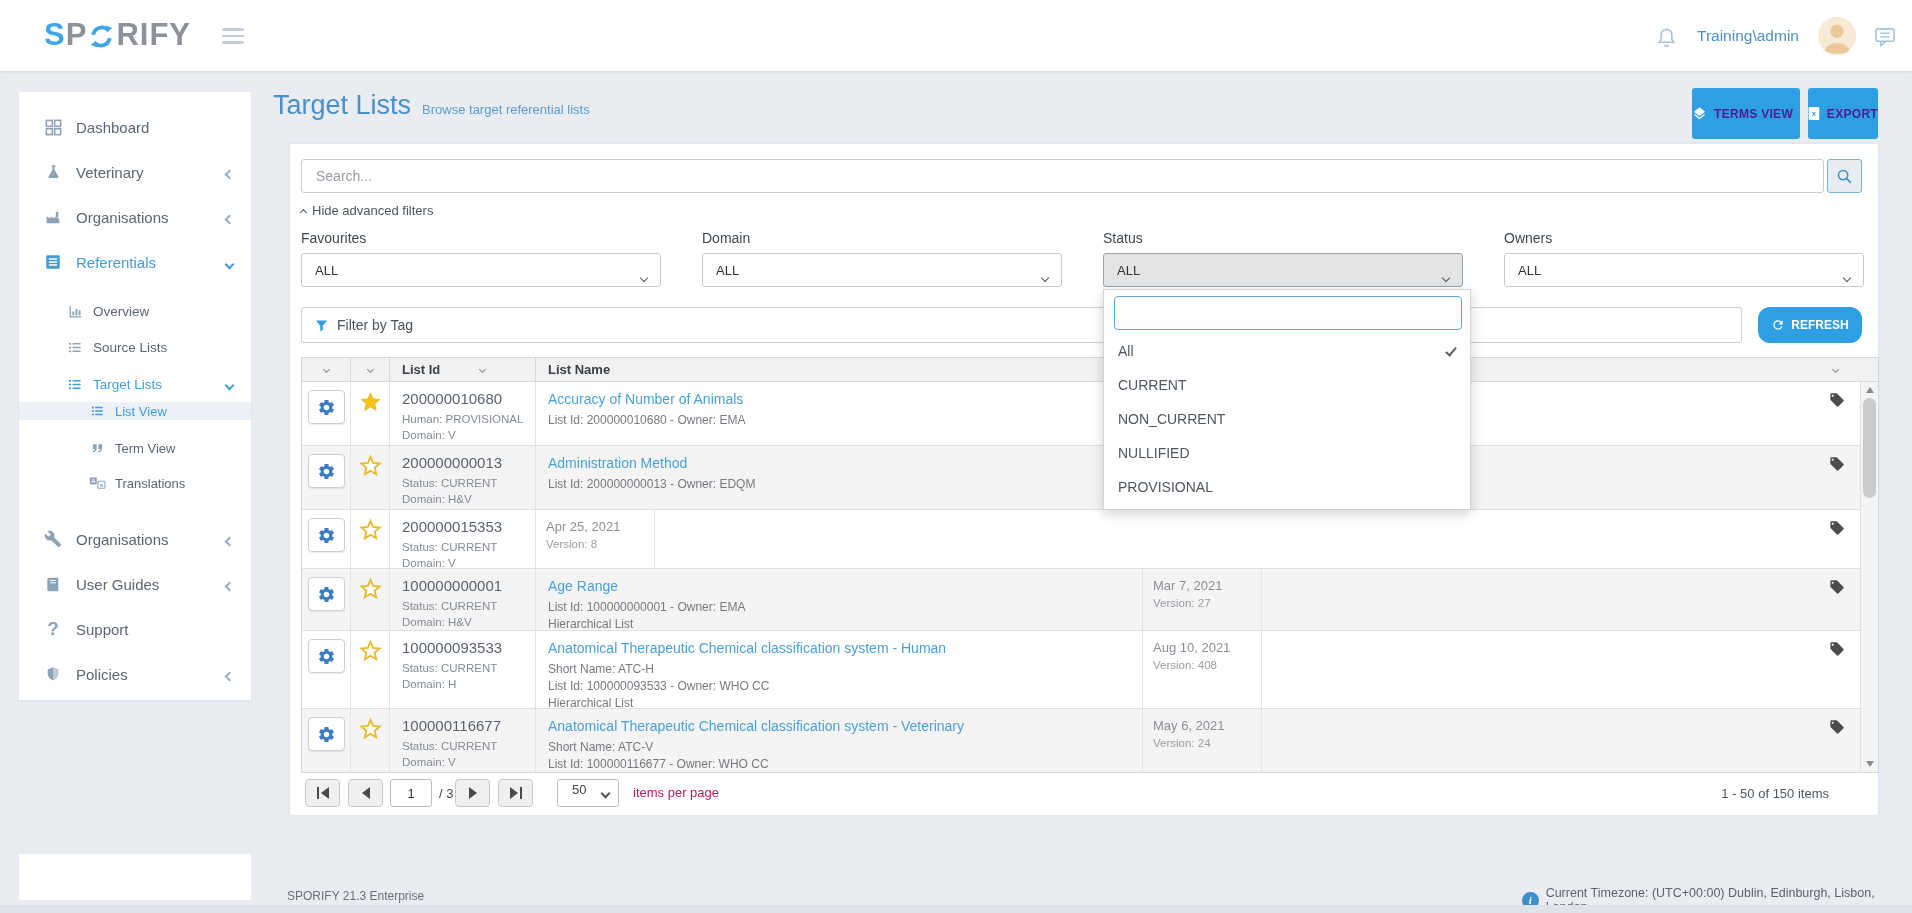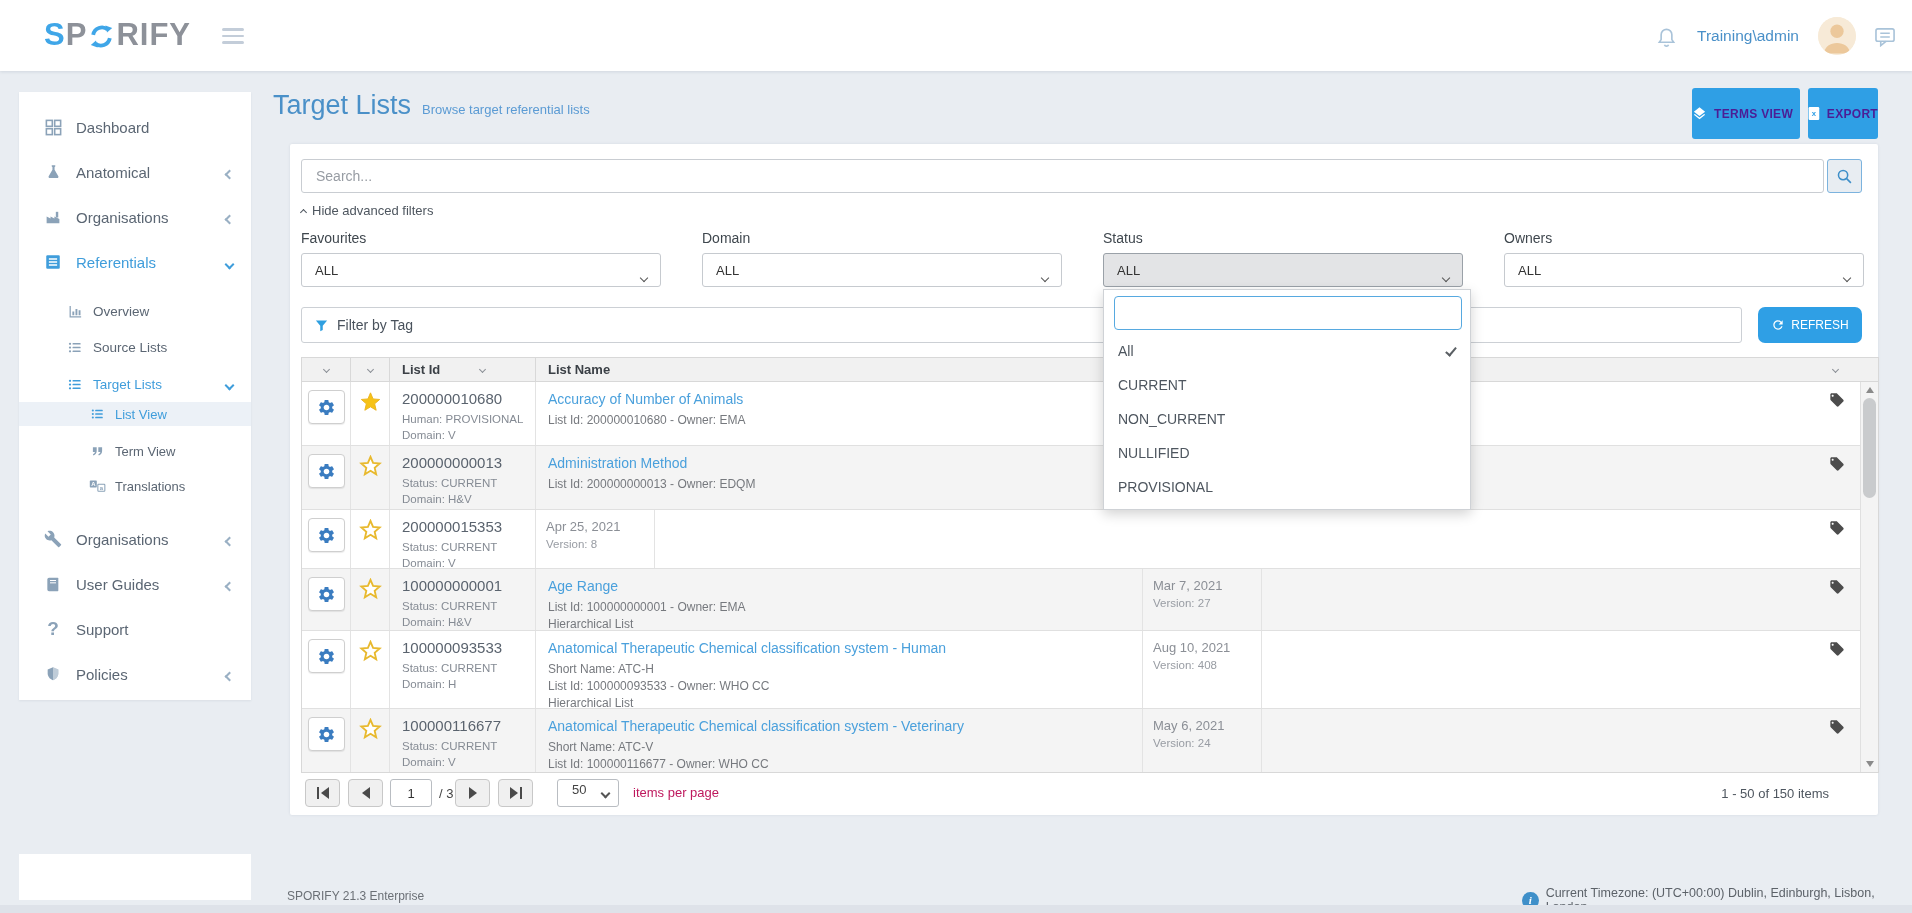--- a/index.html
+++ b/index.html
@@ -25,21 +25,21 @@
   .bell{left:1655px;top:26px}
   .username{left:1697px;top:0;height:71px;line-height:71px;font-size:15.5px;color:#4a90c8;cursor:pointer}
   .avatar{left:1818px;top:17px;width:38px;height:38px;border-radius:50%;overflow:hidden;background:#f8ecd9;cursor:pointer}
   .chaticon{left:1874px;top:27px}
 
   
   .sidebar{left:19px;top:92px;width:232px;height:608px;background:#fff;box-shadow:0 1px 2px rgba(40,60,90,.08)}
   .nav-item{position:absolute;left:0;width:232px;display:flex;align-items:center;cursor:pointer}
   .nav-main{height:44px;padding-left:22px;font-size:15px;color:#5b6673}
   .nav-sub{height:34px;padding-left:46px;font-size:13.5px;color:#5b6673}
-  .nav-sub2{height:24px;padding-left:68px;font-size:13px;color:#5b6673}
+  .nav-sub2{height:18px;padding-left:68px;font-size:13px;color:#5b6673}
   .nav-item .nicon{display:inline-flex;width:24px;justify-content:center;margin-right:11px;color:#8ba2b8}
   .nav-sub .nicon,.nav-sub2 .nicon{width:20px;margin-right:8px}
   .nav-item.active{color:#3f9ddb}
   .nav-item.active .nicon{color:#3f9ddb}
   .nav-item .endchev{position:absolute;right:18px}
   .nav-item.hl{background:#ecf1f7}
 
   
   .pageheader{left:273px;top:90px;display:flex;align-items:baseline;gap:11px}
   .pagetitle{font-size:27px;color:#4a90c8;font-weight:400}
@@ -57,21 +57,21 @@
   .hide-filters .chev.up{width:5px;height:5px;border-width:1.8px;border-color:#4e565f;margin-top:3px}
   .flabel{position:absolute;top:86px;font-size:14px;color:#3f474e}
   .fselect{position:absolute;top:109px;width:360px;height:34px;background:#fff;border:1px solid #c6cacf;border-radius:3px;display:flex;align-items:center;cursor:pointer}
   .fselect .val{font-size:13px;color:#333;padding-left:13px}
   .fselect .endchev{position:absolute;right:13px;top:13px}
   .fselect .endchev .chev{border-color:#555;width:6px;height:6px;border-width:1.8px}
   .fselect.open{background:#e3e4e6;border-color:#9aa1a8}
 
   .tag-input{left:11px;top:163px;width:1441px;height:36px;border:1px solid #ccd0d5;border-radius:3px;display:flex;align-items:center;gap:8px;padding-left:12px;cursor:text}
   .tag-input .tag-text{font-size:14px;color:#49525c}
-  .btn-refresh{left:1468px;top:163px;width:104px;height:36px;background:#2f9fe5;border-radius:7px;color:#fff;font-size:12px;font-weight:normal;display:flex;align-items:center;justify-content:center;gap:6px;cursor:pointer}
+  .btn-refresh{left:1468px;top:163px;width:104px;height:36px;background:#2f9fe5;border-radius:12px;color:#fff;font-size:12px;font-weight:bold;display:flex;align-items:center;justify-content:center;gap:6px;cursor:pointer}
 
   
   .sdropdown{left:813px;top:145px;width:368px;background:#fff;border:1px solid #cfd2d6;box-shadow:0 4px 12px rgba(0,0,0,.18);z-index:50;padding-bottom:5px}
   .sd-input{display:block;margin:6px 10px 4px 10px;width:348px;height:34px;border:1.6px solid #57a9e0;border-radius:4px;outline:none;padding:0 10px;font-size:14px;font-family:inherit}
   .sd-opt{position:relative;height:34px;line-height:34px;padding-left:14px;font-size:14px;color:#4e565f;cursor:pointer}
   .sd-check{position:absolute;right:16px;top:11px;width:6px;height:11px;border-right:2.4px solid #5a5f63;border-bottom:2.4px solid #5a5f63;transform:rotate(40deg)}
 
   
   .table{left:11px;top:213px;width:1578px;border:1px solid #d8d8d8}
   .thead{height:24px;background:#f1f1f1;border-bottom:1px solid #d8d8d8;display:flex;font-weight:bold;font-size:13px;color:#3b4046}
@@ -188,21 +188,21 @@
           </svg>
         </span>
       <span>Dashboard</span>
     </div>
     <div class="nav-item nav-main" style="top:58px">
       <span class="nicon">
           <svg width="17" height="18" viewBox="0 0 24 24" fill="currentColor">
             <path d="M9.5 2.5h5v1.6l-1 1v3.6l5.3 9.3a1.7 1.7 0 0 1-1.5 2.5H6.7a1.7 1.7 0 0 1-1.5-2.5l5.3-9.3V5.1l-1-1V2.5z"></path>
           </svg>
         </span>
-      <span>Anatomical</span>
+      <span>Veterinary</span>
       <span class="endchev"><span class="chev left"></span></span>
     </div>
     <div class="nav-item nav-main" style="top:103px">
       <span class="nicon">
           <svg width="18" height="17" viewBox="0 0 24 24" fill="currentColor">
             <path d="M3 20v-9.5l5.5 2.8V10.5l5.5 2.8V10.5l7 3.5v6H3z"></path>
             <rect x="16" y="4" width="3.4" height="8"></rect>
           </svg>
         </span>
       <span>Organisations</span>

